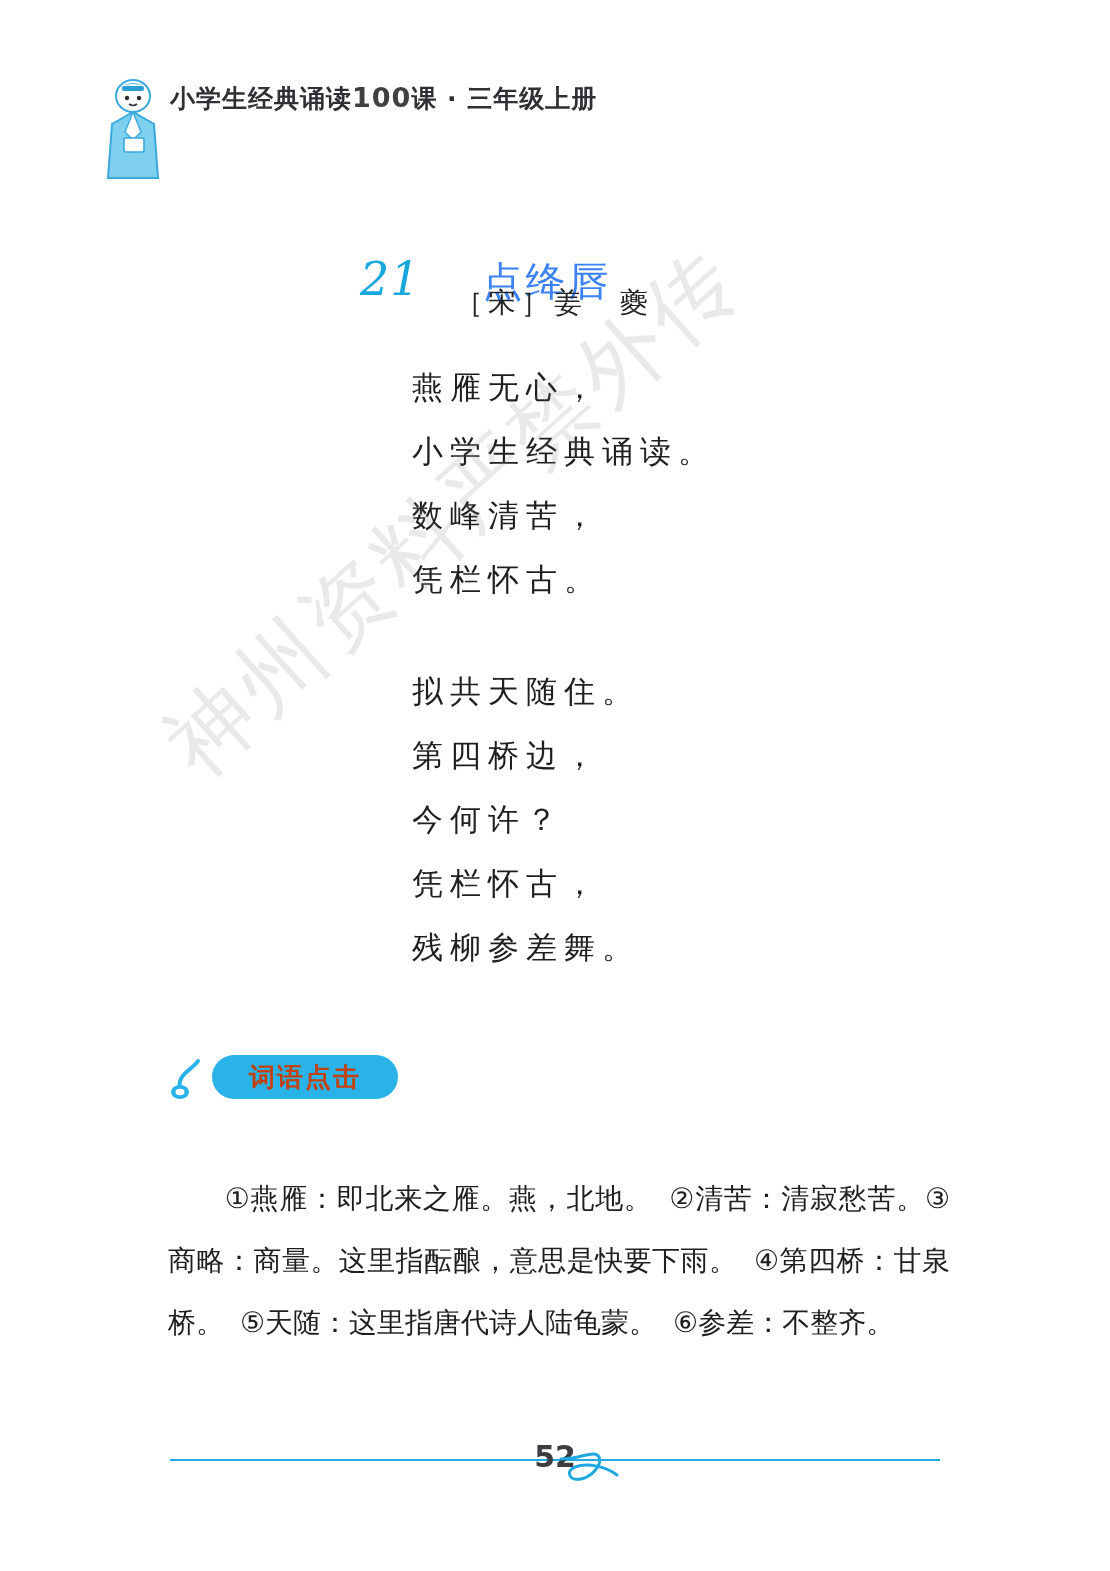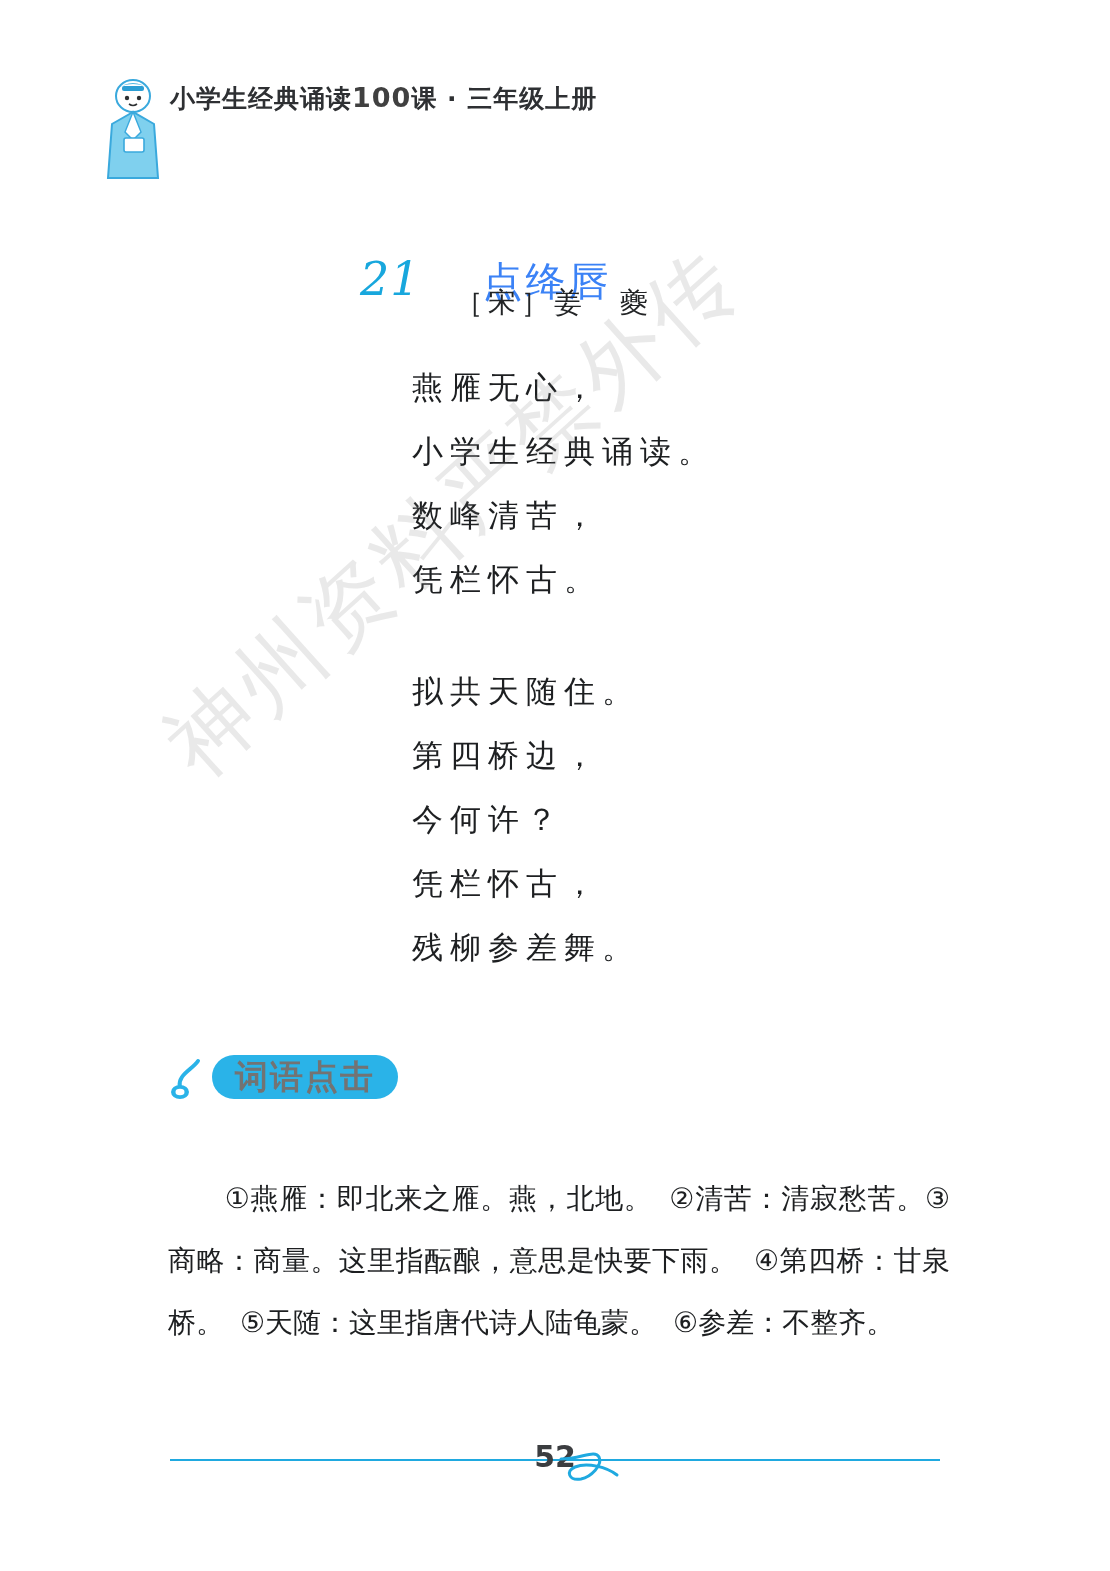--- a/index.html
+++ b/index.html
@@ -147,22 +147,22 @@
   .badge-pill-label {
     position: absolute;
     left: 0;
     top: 0;
     width: 186px;
     height: 44px;
     line-height: 44px;
     text-align: center;
     font-family: "DejaVu Sans", sans-serif;
     font-weight: bold;
-    font-size: 33px;
-    color: #737373;
+    font-size: 26px;
+    color: #c2410c;
     letter-spacing: 2px;
   }
   .badge-note {
     position: absolute;
     left: 0;
     top: 2px;
     width: 54px;
     height: 44px;
   }
 

